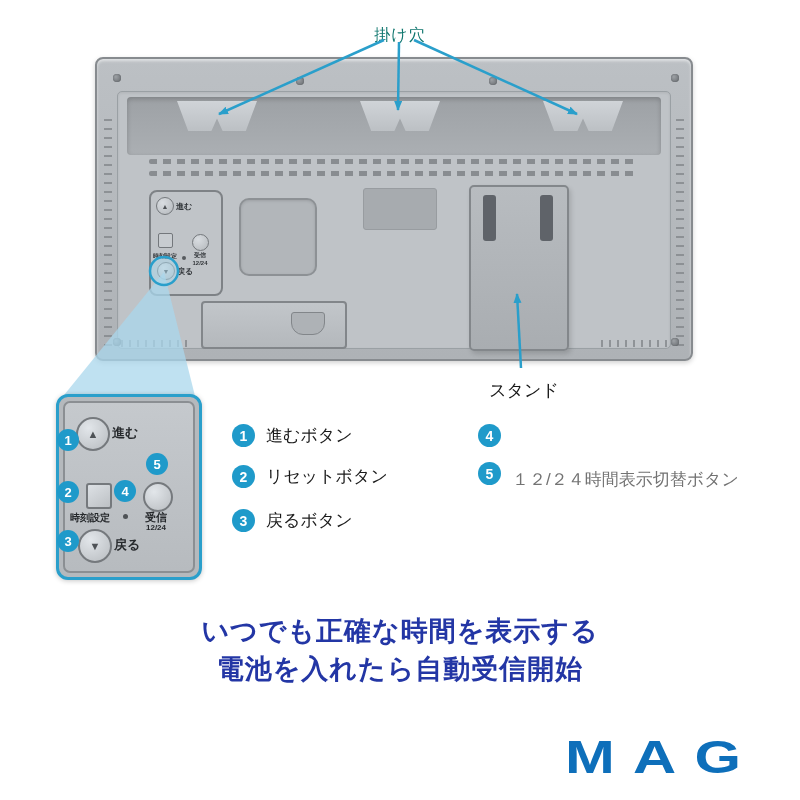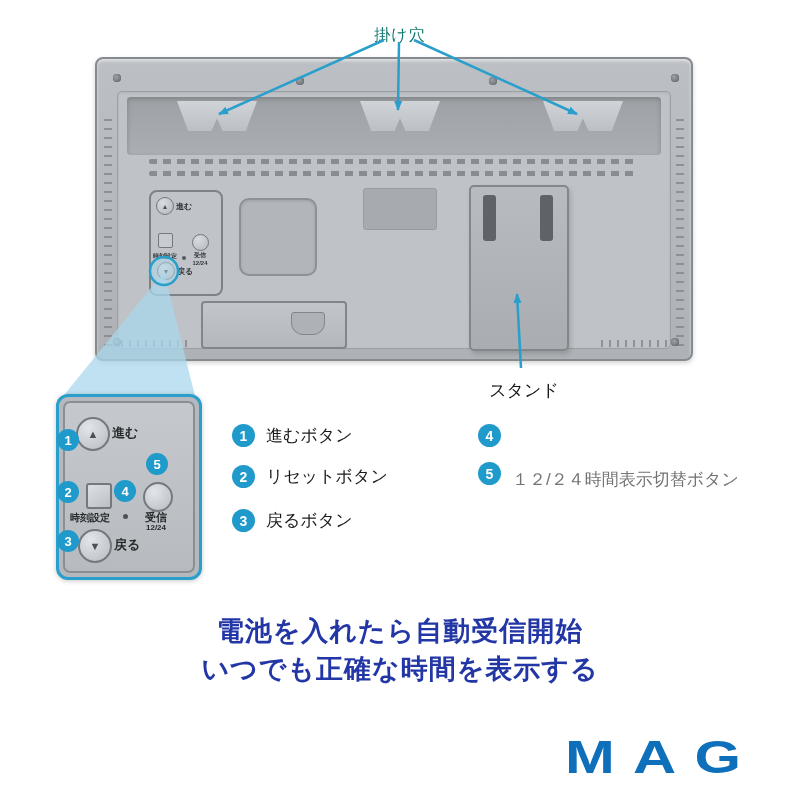--- a/index.html
+++ b/index.html
@@ -222,17 +222,17 @@
   <div class="legend-badge">4</div>
 </div>
 <div class="legend-item" id="legend-5">
   <div class="legend-badge">5</div>
   <div>
     <div class="legend-label2">１２/２４時間表示切替ボタン</div>
   </div>
 </div>
 
 <div class="abs" id="message">
+  <div>いつでも正確な時間を表示する</div>
   <div>電池を入れたら自動受信開始</div>
-  <div>いつでも正確な時間を表示する</div>
 </div>
 
 <div class="abs" id="logo">MAG</div>
 
 </body></html>

